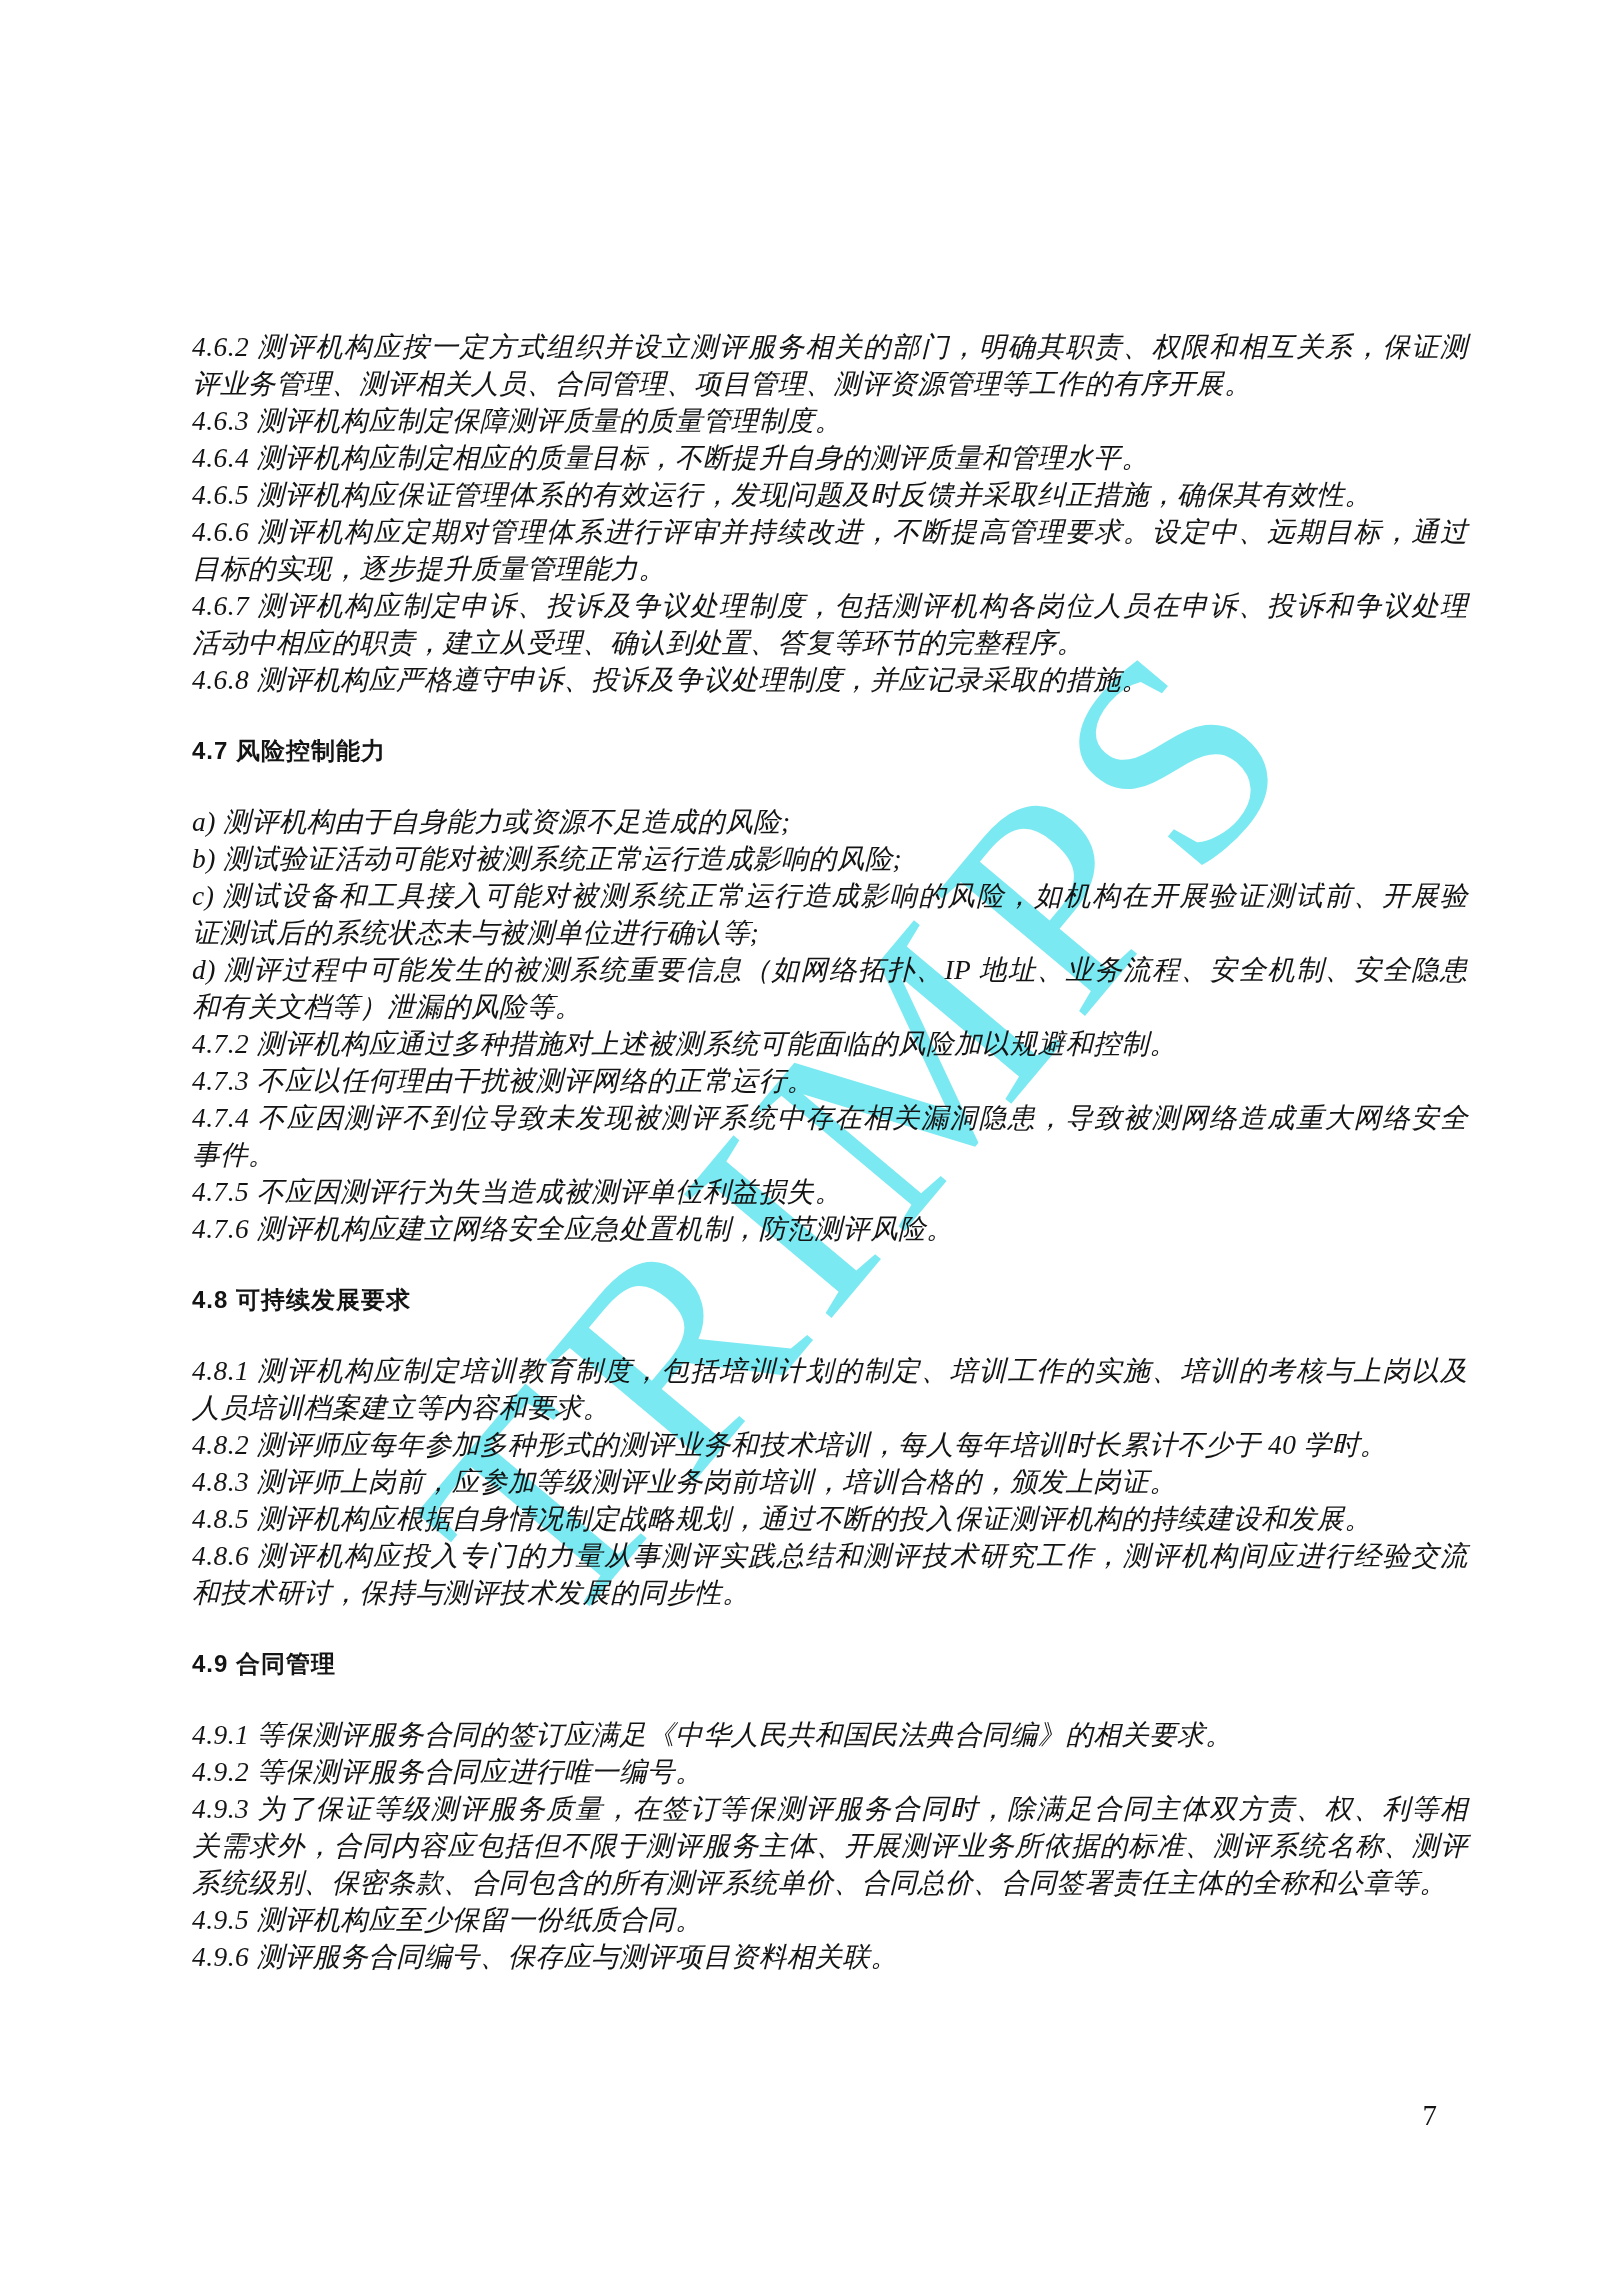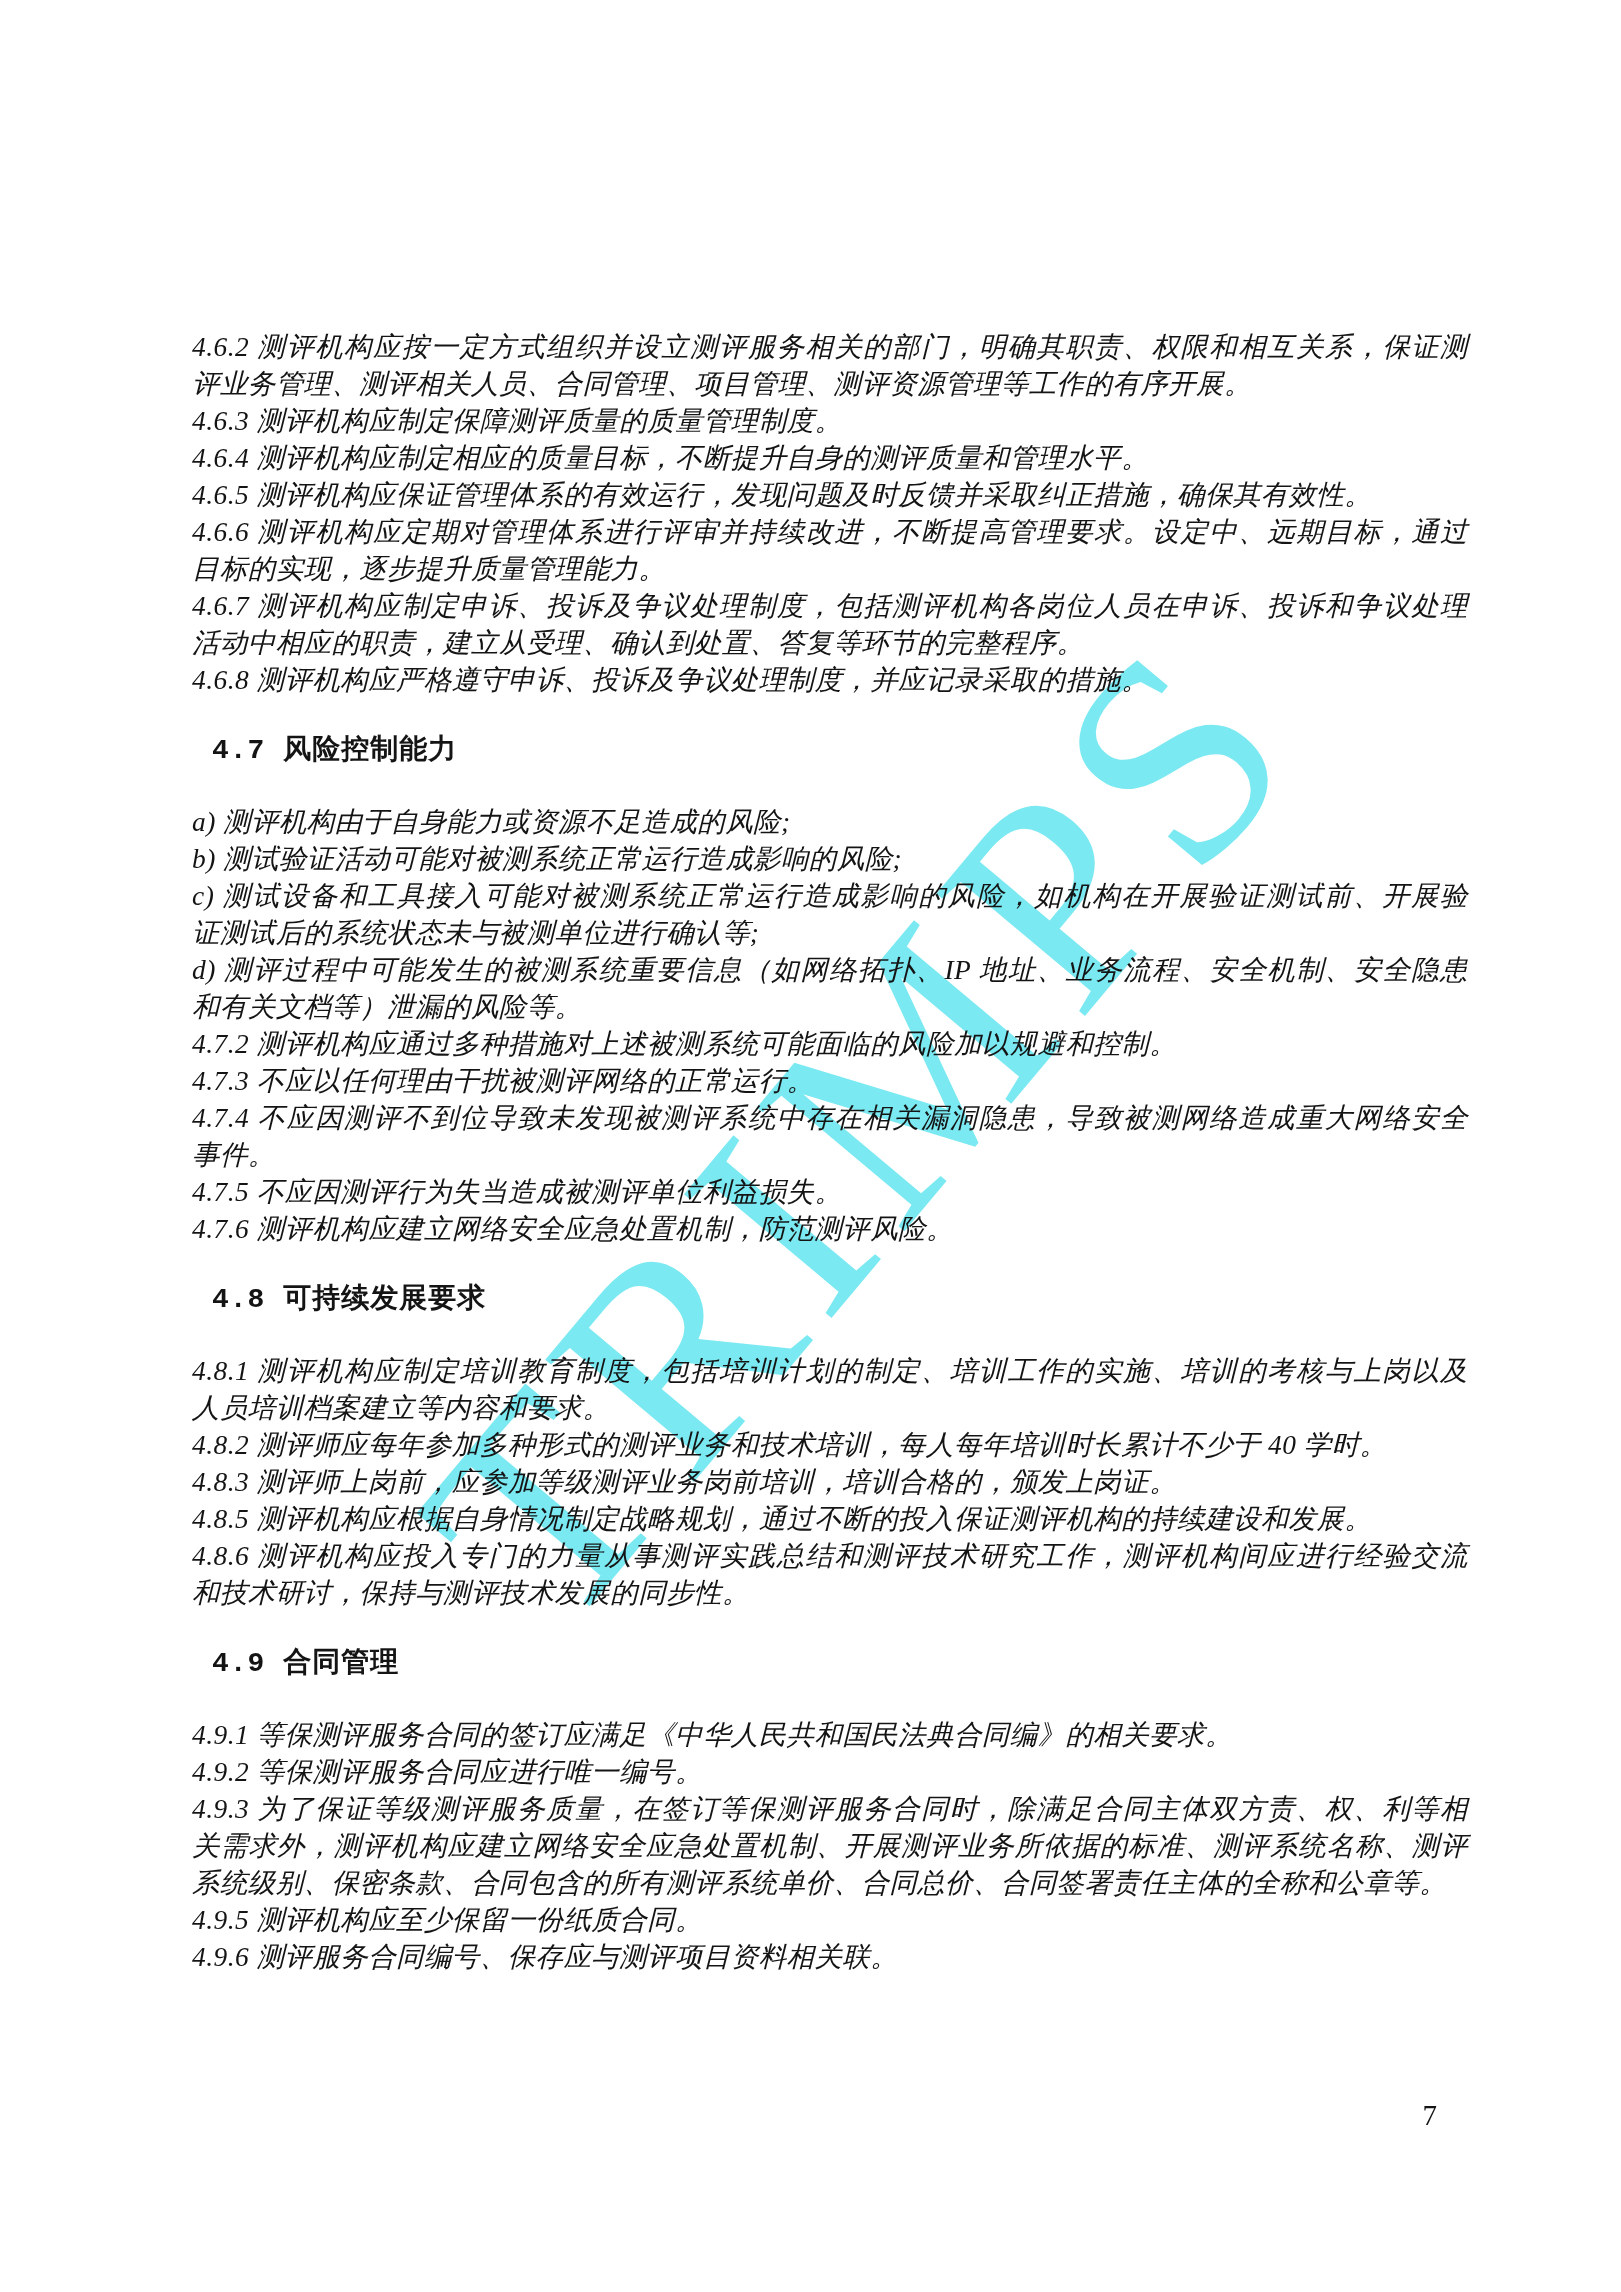--- a/index.html
+++ b/index.html
@@ -44,28 +44,27 @@
     white-space: nowrap;
     overflow: visible;
     font-style: italic;
   }
   .line.fill {
     white-space: normal;
     text-align: justify;
     text-align-last: justify;
   }
   .heading {
-    font-family: Liberation Mono, monospace;
+    font-family: Liberation Sans, sans-serif;
     font-weight: bold;
-    font-size: 28px;
+    font-size: 24px;
     line-height: 37px;
     letter-spacing: 1px;
     margin-top: 33px;
     margin-bottom: 35px;
-    margin-left: 20px;
   }
   .page-number {
     position: absolute;
     left: 1366px;
     top: 2099px;
     width: 71px;
     text-align: right;
     font-size: 29px;
     z-index: 1;
   }
@@ -105,21 +104,21 @@
       <div class="line">人员培训档案建立等内容和要求。</div>
       <div class="line">4.8.2 测评师应每年参加多种形式的测评业务和技术培训，每人每年培训时长累计不少于 40 学时。</div>
       <div class="line">4.8.3 测评师上岗前，应参加等级测评业务岗前培训，培训合格的，颁发上岗证。</div>
       <div class="line">4.8.5 测评机构应根据自身情况制定战略规划，通过不断的投入保证测评机构的持续建设和发展。</div>
       <div class="line fill">4.8.6 测评机构应投入专门的力量从事测评实践总结和测评技术研究工作，测评机构间应进行经验交流</div>
       <div class="line">和技术研讨，保持与测评技术发展的同步性。</div>
       <div class="heading">4.9 合同管理</div>
       <div class="line">4.9.1 等保测评服务合同的签订应满足《中华人民共和国民法典合同编》的相关要求。</div>
       <div class="line">4.9.2 等保测评服务合同应进行唯一编号。</div>
       <div class="line fill">4.9.3 为了保证等级测评服务质量，在签订等保测评服务合同时，除满足合同主体双方责、权、利等相</div>
-      <div class="line fill">关需求外，测评机构应建立网络安全应急处置机制、开展测评业务所依据的标准、测评系统名称、测评</div>
+      <div class="line fill">关需求外，合同内容应包括但不限于测评服务主体、开展测评业务所依据的标准、测评系统名称、测评</div>
       <div class="line">系统级别、保密条款、合同包含的所有测评系统单价、合同总价、合同签署责任主体的全称和公章等。</div>
       <div class="line">4.9.5 测评机构应至少保留一份纸质合同。</div>
       <div class="line">4.9.6 测评服务合同编号、保存应与测评项目资料相关联。</div>
     </div>
 
   <div class="page-number">7</div>
 </div>
 
 
 </body></html>

